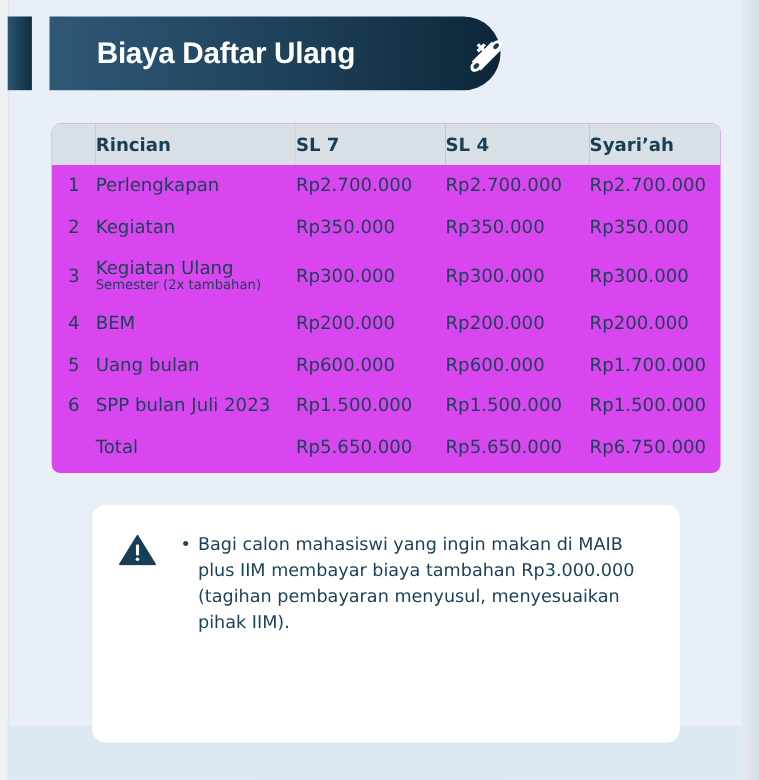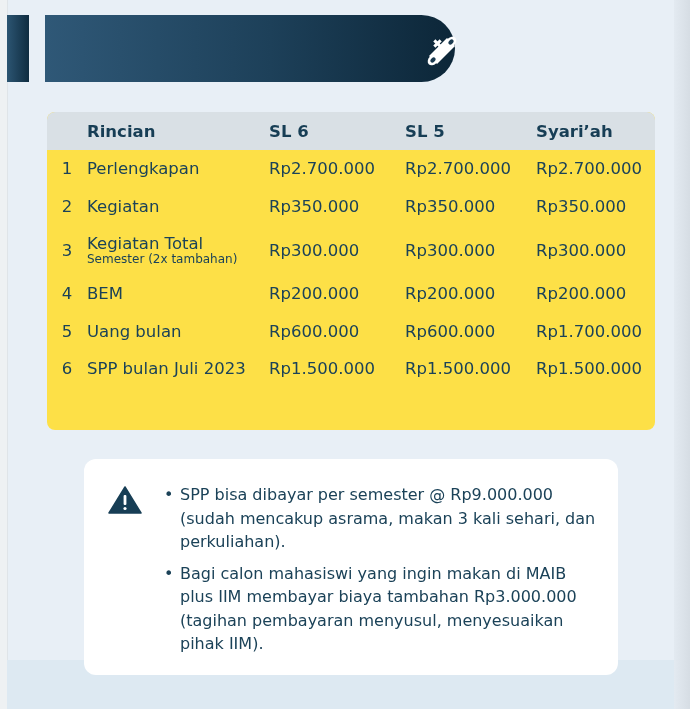--- a/index.html
+++ b/index.html
@@ -17,21 +17,21 @@
     position:absolute; left:45px; top:15px; width:410px; height:67px;
     background:linear-gradient(90deg,#2f5877 0%,#1d4059 55%,#0c2638 100%);
     border-radius:0 34px 34px 0;
     display:flex; align-items:center;
   }
   .header-title { color:#fff; font-family:"Liberation Sans", sans-serif; font-weight:bold; font-size:27px; margin-left:43px; letter-spacing:-0.3px; }
   .header-icon { position:absolute; left:375px; top:14px; width:42px; height:42px; }
 
   .table-card {
     position:absolute; left:47px; top:112px; width:608px; height:318px;
-    background:#fde047; border-radius:8px; overflow:hidden;
+    background:#d946ef; border-radius:8px; overflow:hidden;
   }
   table { border-collapse:collapse; width:100%; }
   thead tr { background:#d9e0e5; height:38px; }
   th { text-align:left; font-weight:bold; font-size:16.5px; color:#173e55; padding:0; }
   td { font-size:16.5px; color:#1b4258; padding:0; vertical-align:middle; }
   .c-num { width:40px; text-align:center; }
   .c-name { width:182px; }
   .c-sl1 { width:136px; }
   .c-sl3 { width:131px; }
   .row { height:37.5px; }
@@ -51,41 +51,42 @@
 </head>
 <body>
 
 <div class="left-edge"></div>
 <div class="right-edge"></div>
 <div class="bottom-band"></div>
 
 <div class="side-tab"></div>
 
 <div class="header-pill">
+  <span class="header-title">Biaya Daftar Ulang</span>
   <svg class="header-icon" viewBox="0 0 42 42">
     <g fill="#fff">
       <path d="M9 27 L27 9 L35 17 L17 35 Z"></path>
       <ellipse cx="31" cy="13" rx="6" ry="4.5" transform="rotate(-45 31 13)"></ellipse>
       <ellipse cx="13" cy="31" rx="6" ry="4.5" transform="rotate(-45 13 31)"></ellipse>
       <rect x="16" y="10" width="3" height="9" transform="rotate(-45 17.5 14.5)"></rect>
       <rect x="13" y="13" width="9" height="3" transform="rotate(-45 17.5 14.5)"></rect>
     </g>
     <ellipse cx="31" cy="13" rx="3" ry="2" fill="#1a3a50" transform="rotate(-45 31 13)"></ellipse>
     <ellipse cx="13" cy="31" rx="3" ry="2" fill="#1a3a50" transform="rotate(-45 13 31)"></ellipse>
   </svg>
 </div>
 
 <div class="table-card">
   <table>
     <thead>
       <tr>
         <th class="c-num"></th>
         <th class="c-name">Rincian</th>
-        <th class="c-sl1">SL 6</th>
-        <th class="c-sl3">SL 5</th>
+        <th class="c-sl1">SL 7</th>
+        <th class="c-sl3">SL 4</th>
         <th>Syari’ah</th>
       </tr>
     </thead>
     <tbody>
       <tr class="row">
         <td class="c-num">1</td>
         <td>Perlengkapan</td>
         <td>Rp2.700.000</td>
         <td>Rp2.700.000</td>
         <td>Rp2.700.000</td>
@@ -93,21 +94,21 @@
       <tr class="row">
         <td class="c-num">2</td>
         <td>Kegiatan</td>
         <td>Rp350.000</td>
         <td>Rp350.000</td>
         <td>Rp350.000</td>
       </tr>
       <tr class="row tall">
         <td class="c-num">3</td>
         <td>
-          <span class="name-main">Kegiatan Total</span>
+          <span class="name-main">Kegiatan Ulang</span>
           <span class="sub">Semester (2x tambahan)</span>
         </td>
         <td>Rp300.000</td>
         <td>Rp300.000</td>
         <td>Rp300.000</td>
       </tr>
       <tr class="row">
         <td class="c-num">4</td>
         <td>BEM</td>
         <td>Rp200.000</td>
@@ -121,27 +122,33 @@
         <td>Rp600.000</td>
         <td>Rp1.700.000</td>
       </tr>
       <tr class="row">
         <td class="c-num">6</td>
         <td>SPP bulan Juli 2023</td>
         <td>Rp1.500.000</td>
         <td>Rp1.500.000</td>
         <td>Rp1.500.000</td>
       </tr>
+      <tr class="row">
+        <td class="c-num"></td>
+        <td>Total</td>
+        <td>Rp5.650.000</td>
+        <td>Rp5.650.000</td>
+        <td>Rp6.750.000</td>
+      </tr>
     </tbody>
   </table>
 </div>
 
 <div class="note-card">
   <svg class="warn-icon" viewBox="0 0 34 28">
     <path d="M17 1 L33 27 L1 27 Z" fill="#173e55" stroke="#173e55" stroke-width="1.5" stroke-linejoin="round"></path>
     <rect x="15.6" y="9" width="2.8" height="10" rx="1" fill="#fff"></rect>
     <circle cx="17" cy="22.5" r="1.6" fill="#fff"></circle>
   </svg>
   <ul class="note-list">
-    <li>SPP bisa dibayar per semester @ Rp9.000.000 (sudah mencakup asrama, makan 3 kali sehari, dan perkuliahan).</li>
     <li>Bagi calon mahasiswi yang ingin makan di MAIB plus IIM membayar biaya tambahan Rp3.000.000 (tagihan pembayaran menyusul, menyesuaikan pihak IIM).</li>
   </ul>
 </div>
 
 </body></html>

